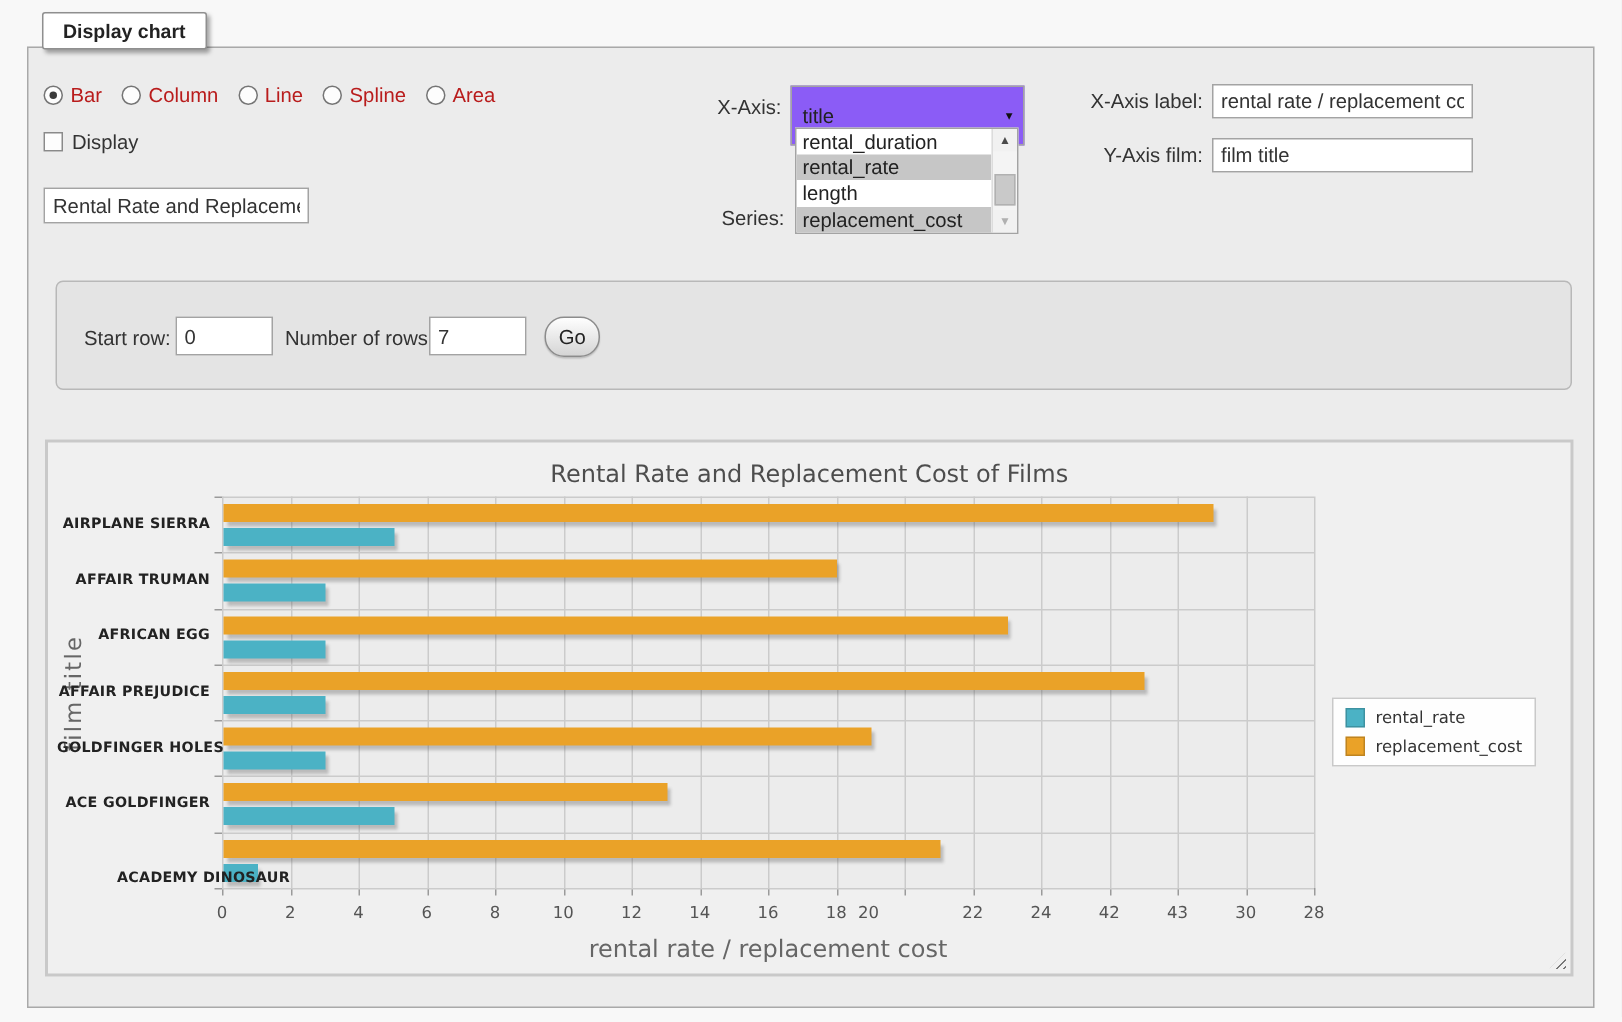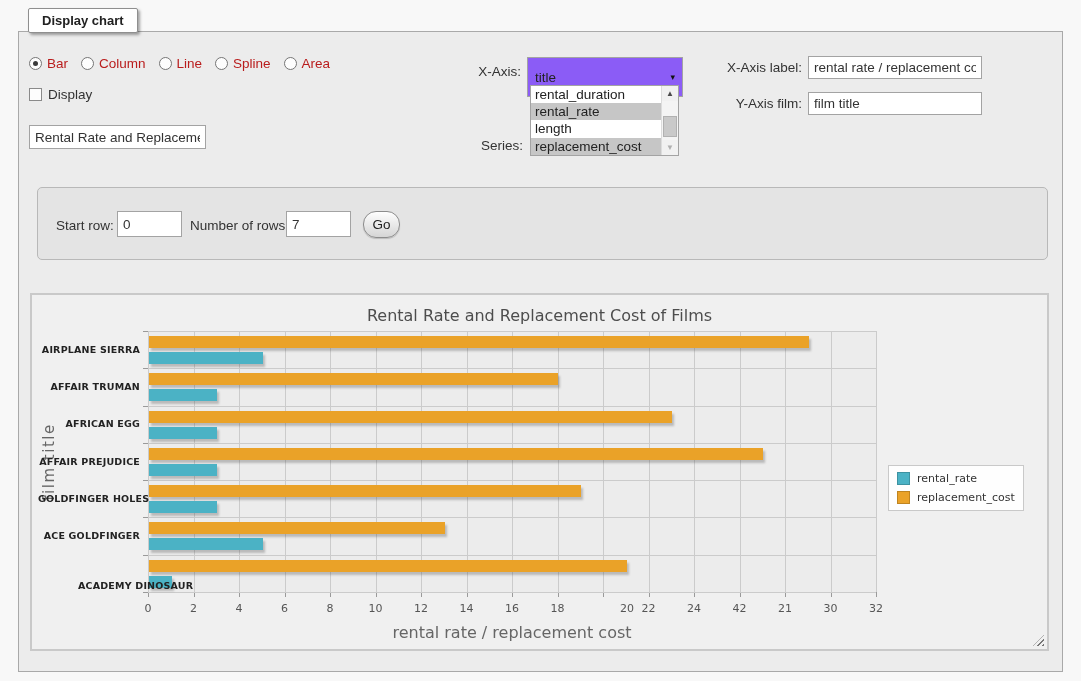--- a/index.html
+++ b/index.html
@@ -198,39 +198,39 @@
       <div class="tickmark" style="left: 434.5px; top: 297px; width: 1px; height: 5px;"></div>
       <div class="xtick-label" style="left: 414.5px; top: 307px;">14</div>
       <div class="gridline" style="left: 480px; top: 36px; width: 1px; height: 261px; background: rgb(203, 203, 203);"></div>
       <div class="tickmark" style="left: 480px; top: 297px; width: 1px; height: 5px;"></div>
       <div class="xtick-label" style="left: 460px; top: 307px;">16</div>
       <div class="gridline" style="left: 525.5px; top: 36px; width: 1px; height: 261px; background: rgb(203, 203, 203);"></div>
       <div class="tickmark" style="left: 525.5px; top: 297px; width: 1px; height: 5px;"></div>
       <div class="xtick-label" style="left: 505.5px; top: 307px;">18</div>
       <div class="gridline" style="left: 571px; top: 36px; width: 1px; height: 261px; background: rgb(203, 203, 203);"></div>
       <div class="tickmark" style="left: 571px; top: 297px; width: 1px; height: 5px;"></div>
-      <div class="xtick-label" style="left: 575px; top: 307px;">20</div>
+      <div class="xtick-label" style="left: 527px; top: 307px;">20</div>
       <div class="gridline" style="left: 616.5px; top: 36px; width: 1px; height: 261px; background: rgb(203, 203, 203);"></div>
       <div class="tickmark" style="left: 616.5px; top: 297px; width: 1px; height: 5px;"></div>
       <div class="xtick-label" style="left: 596.5px; top: 307px;">22</div>
       <div class="gridline" style="left: 662px; top: 36px; width: 1px; height: 261px; background: rgb(203, 203, 203);"></div>
       <div class="tickmark" style="left: 662px; top: 297px; width: 1px; height: 5px;"></div>
       <div class="xtick-label" style="left: 642px; top: 307px;">24</div>
       <div class="gridline" style="left: 707.5px; top: 36px; width: 1px; height: 261px; background: rgb(203, 203, 203);"></div>
       <div class="tickmark" style="left: 707.5px; top: 297px; width: 1px; height: 5px;"></div>
       <div class="xtick-label" style="left: 687.5px; top: 307px;">42</div>
       <div class="gridline" style="left: 753px; top: 36px; width: 1px; height: 261px; background: rgb(203, 203, 203);"></div>
       <div class="tickmark" style="left: 753px; top: 297px; width: 1px; height: 5px;"></div>
-      <div class="xtick-label" style="left: 733px; top: 307px;">21</div>
+      <div class="xtick-label" style="left: 733px; top: 307px;">43</div>
       <div class="gridline" style="left: 798.5px; top: 36px; width: 1px; height: 261px; background: rgb(203, 203, 203);"></div>
       <div class="tickmark" style="left: 798.5px; top: 297px; width: 1px; height: 5px;"></div>
       <div class="xtick-label" style="left: 778.5px; top: 307px;">30</div>
       <div class="gridline" style="left: 844px; top: 36px; width: 1px; height: 261px; background: rgb(203, 203, 203);"></div>
       <div class="tickmark" style="left: 844px; top: 297px; width: 1px; height: 5px;"></div>
-      <div class="xtick-label" style="left: 824px; top: 307px;">32</div>
+      <div class="xtick-label" style="left: 824px; top: 307px;">28</div>
       <div class="gridline" style="left: 116px; top: 36px; width: 728px; height: 1px; background: rgb(203, 203, 203);"></div>
       <div class="tickmark" style="left: 111px; top: 36px; width: 5px; height: 1px;"></div>
       <div class="gridline" style="left: 116px; top: 73.2857px; width: 728px; height: 1px; background: rgb(203, 203, 203);"></div>
       <div class="tickmark" style="left: 111px; top: 73.2857px; width: 5px; height: 1px;"></div>
       <div class="gridline" style="left: 116px; top: 110.571px; width: 728px; height: 1px; background: rgb(203, 203, 203);"></div>
       <div class="tickmark" style="left: 111px; top: 110.571px; width: 5px; height: 1px;"></div>
       <div class="gridline" style="left: 116px; top: 147.857px; width: 728px; height: 1px; background: rgb(203, 203, 203);"></div>
       <div class="tickmark" style="left: 111px; top: 147.857px; width: 5px; height: 1px;"></div>
       <div class="gridline" style="left: 116px; top: 185.143px; width: 728px; height: 1px; background: rgb(203, 203, 203);"></div>
       <div class="tickmark" style="left: 111px; top: 185.143px; width: 5px; height: 1px;"></div>

